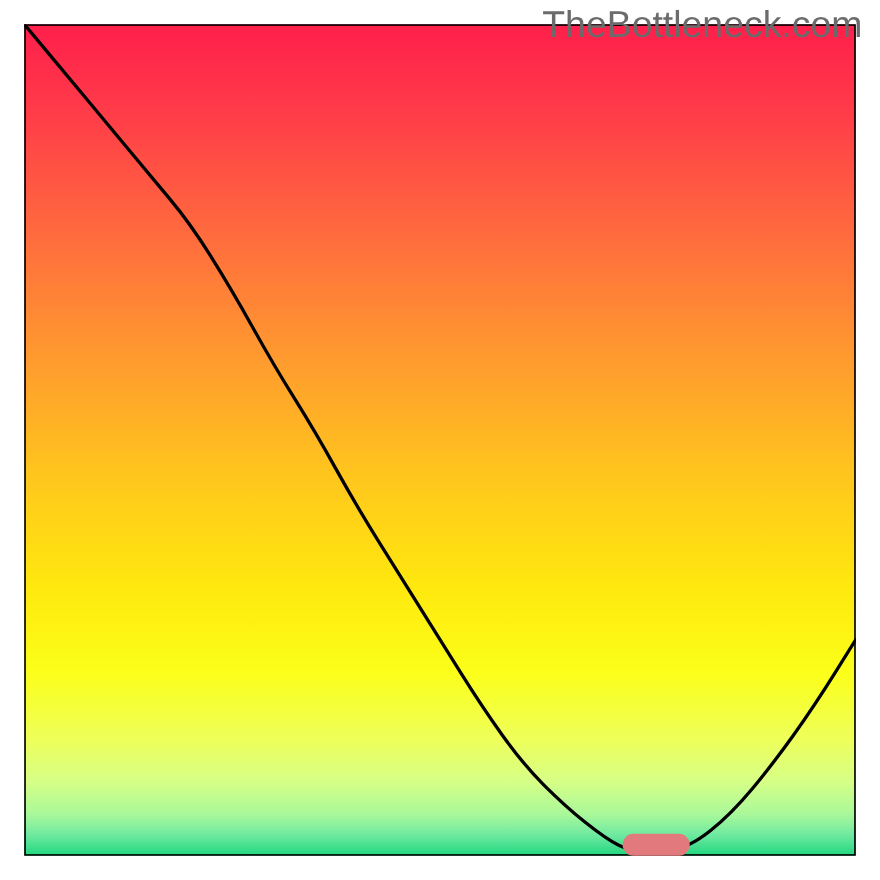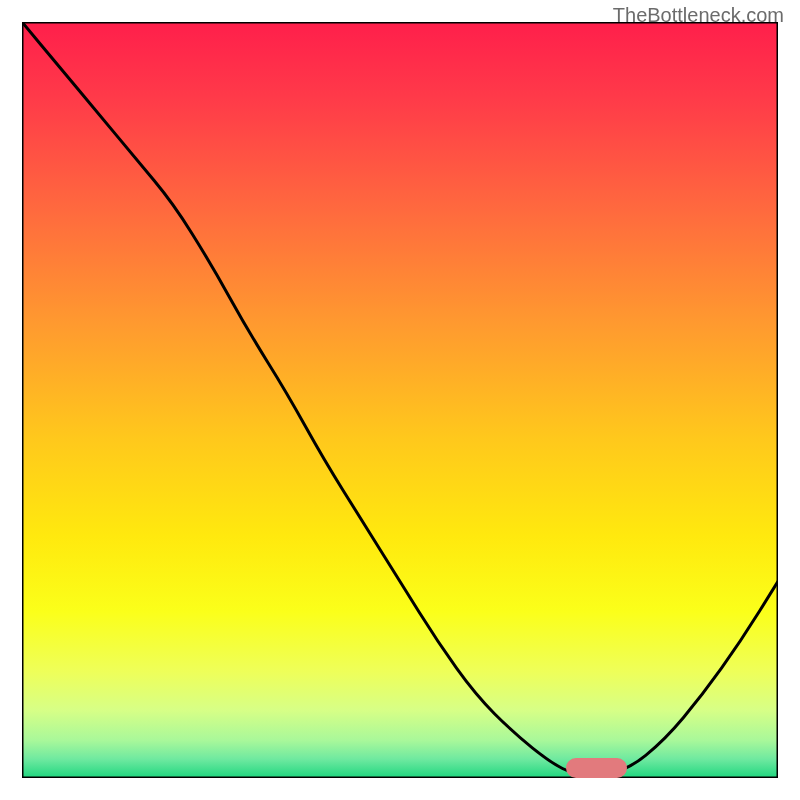--- a/index.html
+++ b/index.html
@@ -13,21 +13,21 @@
   .chart-container {
     position: relative;
     width: 800px;
     height: 800px;
   }
   .watermark {
     position: absolute;
     top: 4px;
     right: 16px;
     font-family: Arial, Helvetica, sans-serif;
-    font-size: 20px;
+    font-size: 34px;
     font-weight: 500;
     color: #6b6b6b;
     z-index: 10;
   }
   .plot {
     position: absolute;
     left: 22px;
     top: 22px;
     width: 756px;
     height: 756px;

